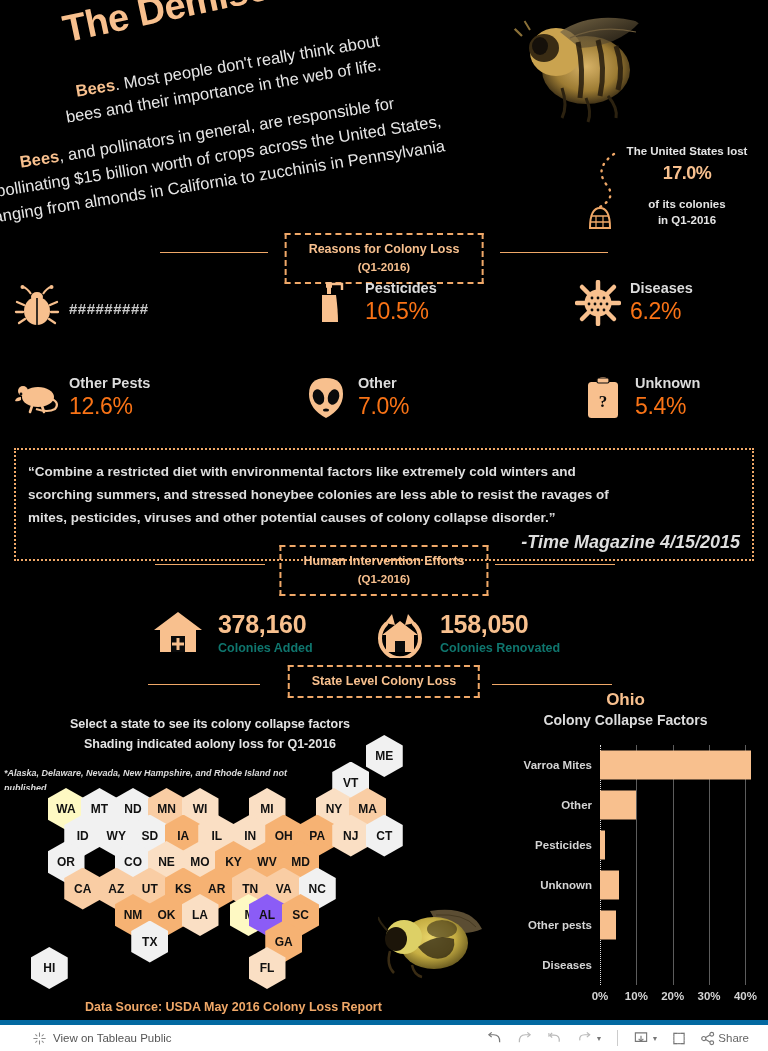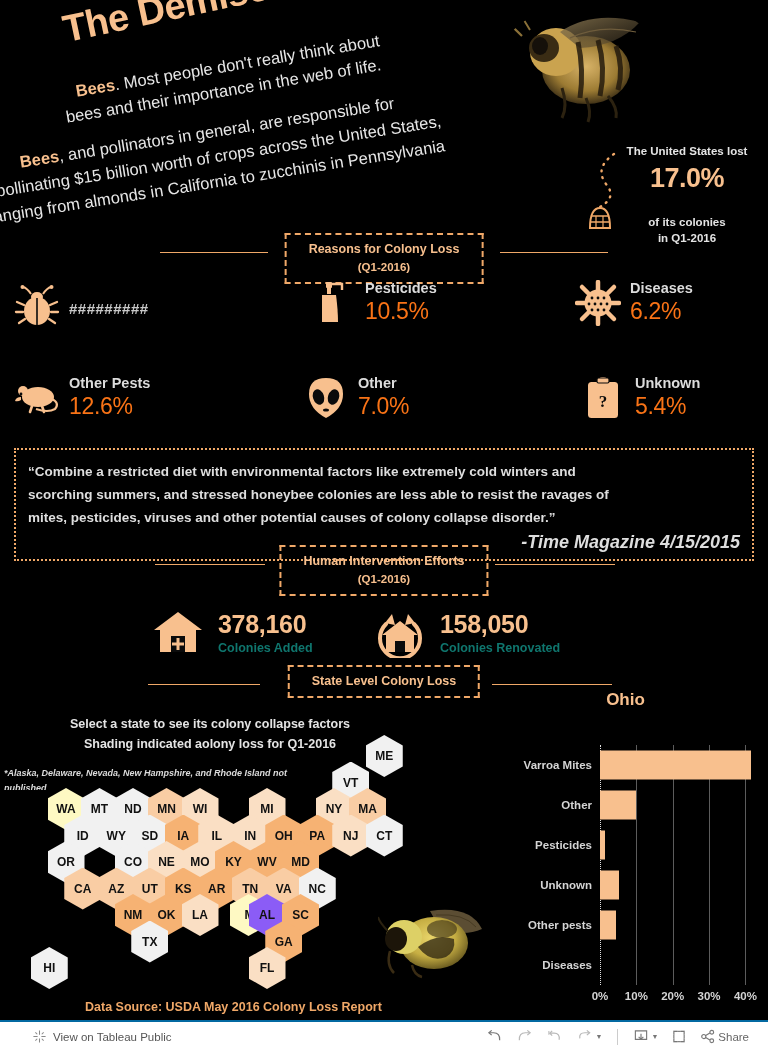--- a/index.html
+++ b/index.html
@@ -34,21 +34,21 @@
   .bold-bee { color:#f8c08e; font-weight:bold; }
 
   .bee-photo {
     position:absolute; left:500px; top:6px; width:160px; height:120px;
     border-radius:50%/45%;
   }
 
   
   .us-stat { position:absolute; left:612px; top:143px; width:150px; text-align:center; }
   .us-stat .lbl { font-size:11.5px; font-weight:bold; color:#e4e4e4; line-height:1.45; }
-  .us-stat .big { font-size:27px; font-weight:bold; color:#f8c08e; margin:3px 0 20px; letter-spacing:-0.5px; }
+  .us-stat .big { font-size:18px; font-weight:bold; color:#f8c08e; margin:3px 0 12px; letter-spacing:-0.5px; }
   .hive-path { position:absolute; left:580px; top:150px; width:46px; height:80px; }
 
   
   .banner { position:absolute; width:100%; left:0; height:40px; }
   .banner .line { position:absolute; top:19px; height:1px; background:#f0a868; }
   .banner .line.l { left:160px; width:108px; }
   .banner .line.r { left:500px; width:108px; }
   .banner .box {
     position:absolute; left:50%; transform:translateX(-50%);
     border:2px dashed #f0a868; padding:5px 22px 6px; text-align:center;
@@ -107,21 +107,21 @@
   .bars { position:absolute; left:112px; top:0; right:3px; height:240px; }
   .grid { position:absolute; top:0; bottom:0; width:1px; background:#5c5c5c; }
   .grid.zero { background:transparent; border-left:1px dotted #e0e0e0; width:0; }
   .bar { position:absolute; background:#f8c08e; height:29px; transform:translateY(-50%); }
   .xaxis { position:absolute; left:112px; right:3px; top:300px; height:16px; }
   .xtick { position:absolute; font-size:11.5px; font-weight:bold; color:#d4d4d4; transform:translateX(-50%); white-space:nowrap; }
 
   
   #toolbar {
     position:absolute; left:0; top:1020px; width:768px; height:31px;
-    background:#fff; border-top:2px solid #0369a1;
+    background:#fff; border-top:5px solid #0369a1;
     display:flex; align-items:center; font-size:11.5px; color:#555;
   }
   #toolbar .tb-left { display:flex; align-items:center; gap:6px; margin-left:32px; }
   #toolbar .tb-right { display:flex; align-items:center; gap:3px; margin-left:auto; margin-right:14px; }
   #toolbar .tbtn { display:flex; align-items:center; gap:2px; padding:4px 5px; color:#666; cursor:pointer; }
   #toolbar .sep { width:1px; height:16px; background:#ccc; margin:0 7px; }
   .caret { font-size:7px; color:#777; }
 </style>
 </head>
 <body>
@@ -432,20 +432,21 @@
     <ellipse cx="64" cy="26" rx="15" ry="9" fill="#2a2110" opacity=".55"></ellipse>
     <path d="M12 48 Q8 62 16 70" stroke="#3a2c14" stroke-width="2.5" fill="none"></path>
     <path d="M34 62 Q36 72 44 74" stroke="#3a2c14" stroke-width="2.5" fill="none"></path>
     <path d="M10 28 Q2 20 0 14" stroke="#2a2110" stroke-width="2" fill="none"></path>
   </svg>
 
   <div class="datasource">Data Source: USDA May 2016 Colony Loss Report</div>
 
   <div class="chart">
     <div class="c-title">Ohio</div>
+    <div class="c-sub">Colony Collapse Factors</div>
     <div class="plot">
       <div class="rowlabels" id="rowlabels">
           <div class="rowlabel" style="top: 20px;">Varroa Mites</div>
           <div class="rowlabel" style="top: 60px;">Other</div>
           <div class="rowlabel" style="top: 100px;">Pesticides</div>
           <div class="rowlabel" style="top: 140px;">Unknown</div>
           <div class="rowlabel" style="top: 180px;">Other pests</div>
           <div class="rowlabel" style="top: 220px;">Diseases</div>
         </div>
       <div class="bars" id="bars">

